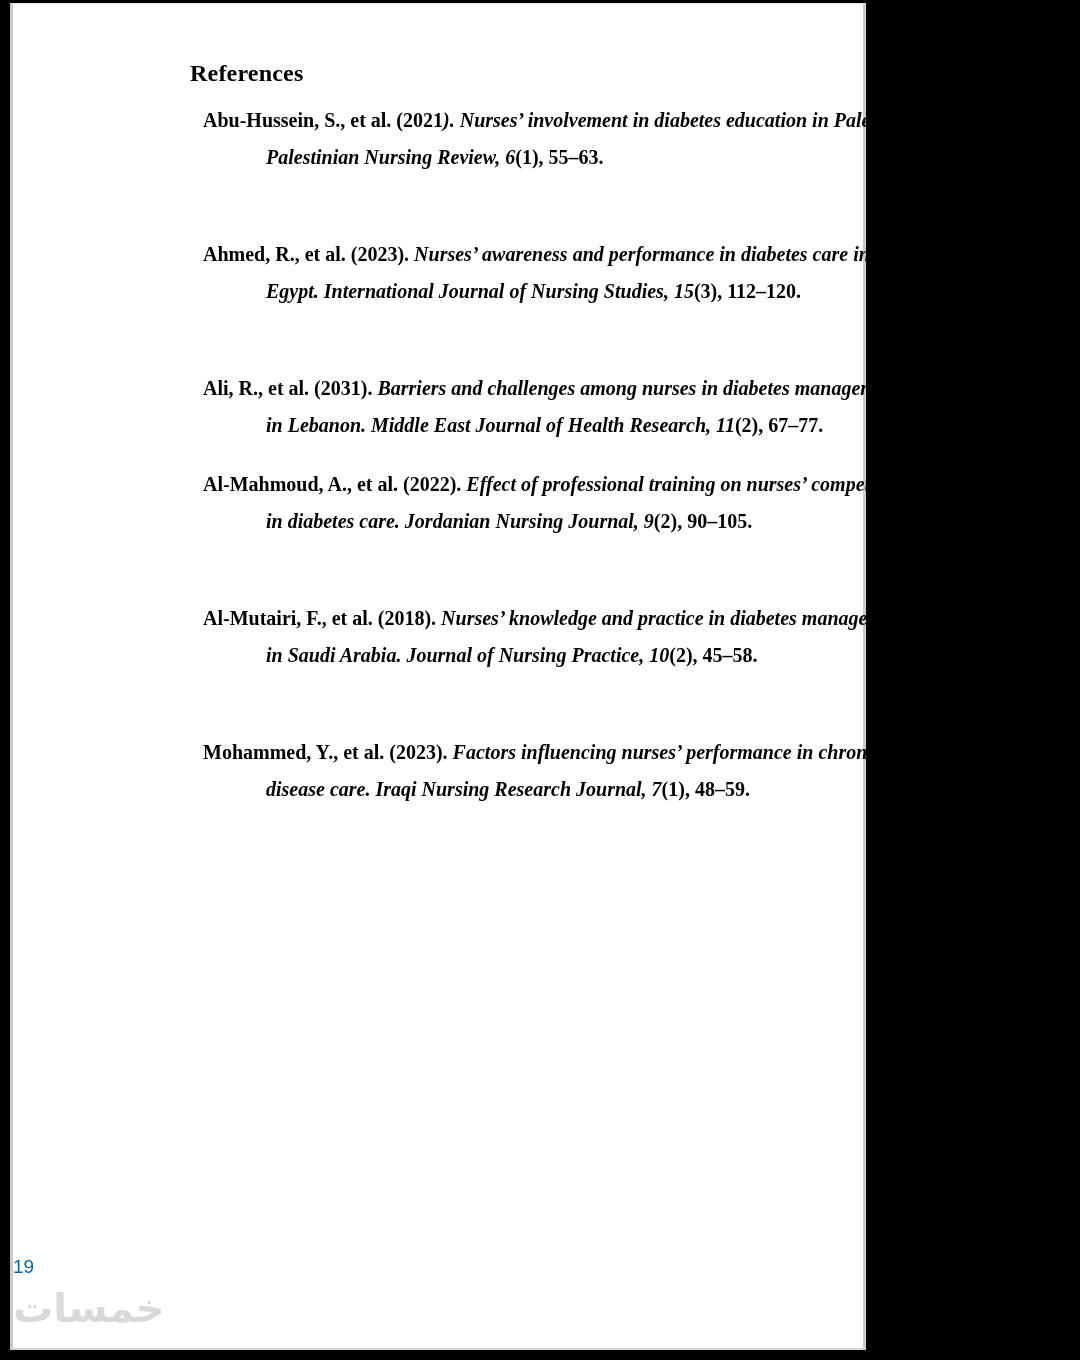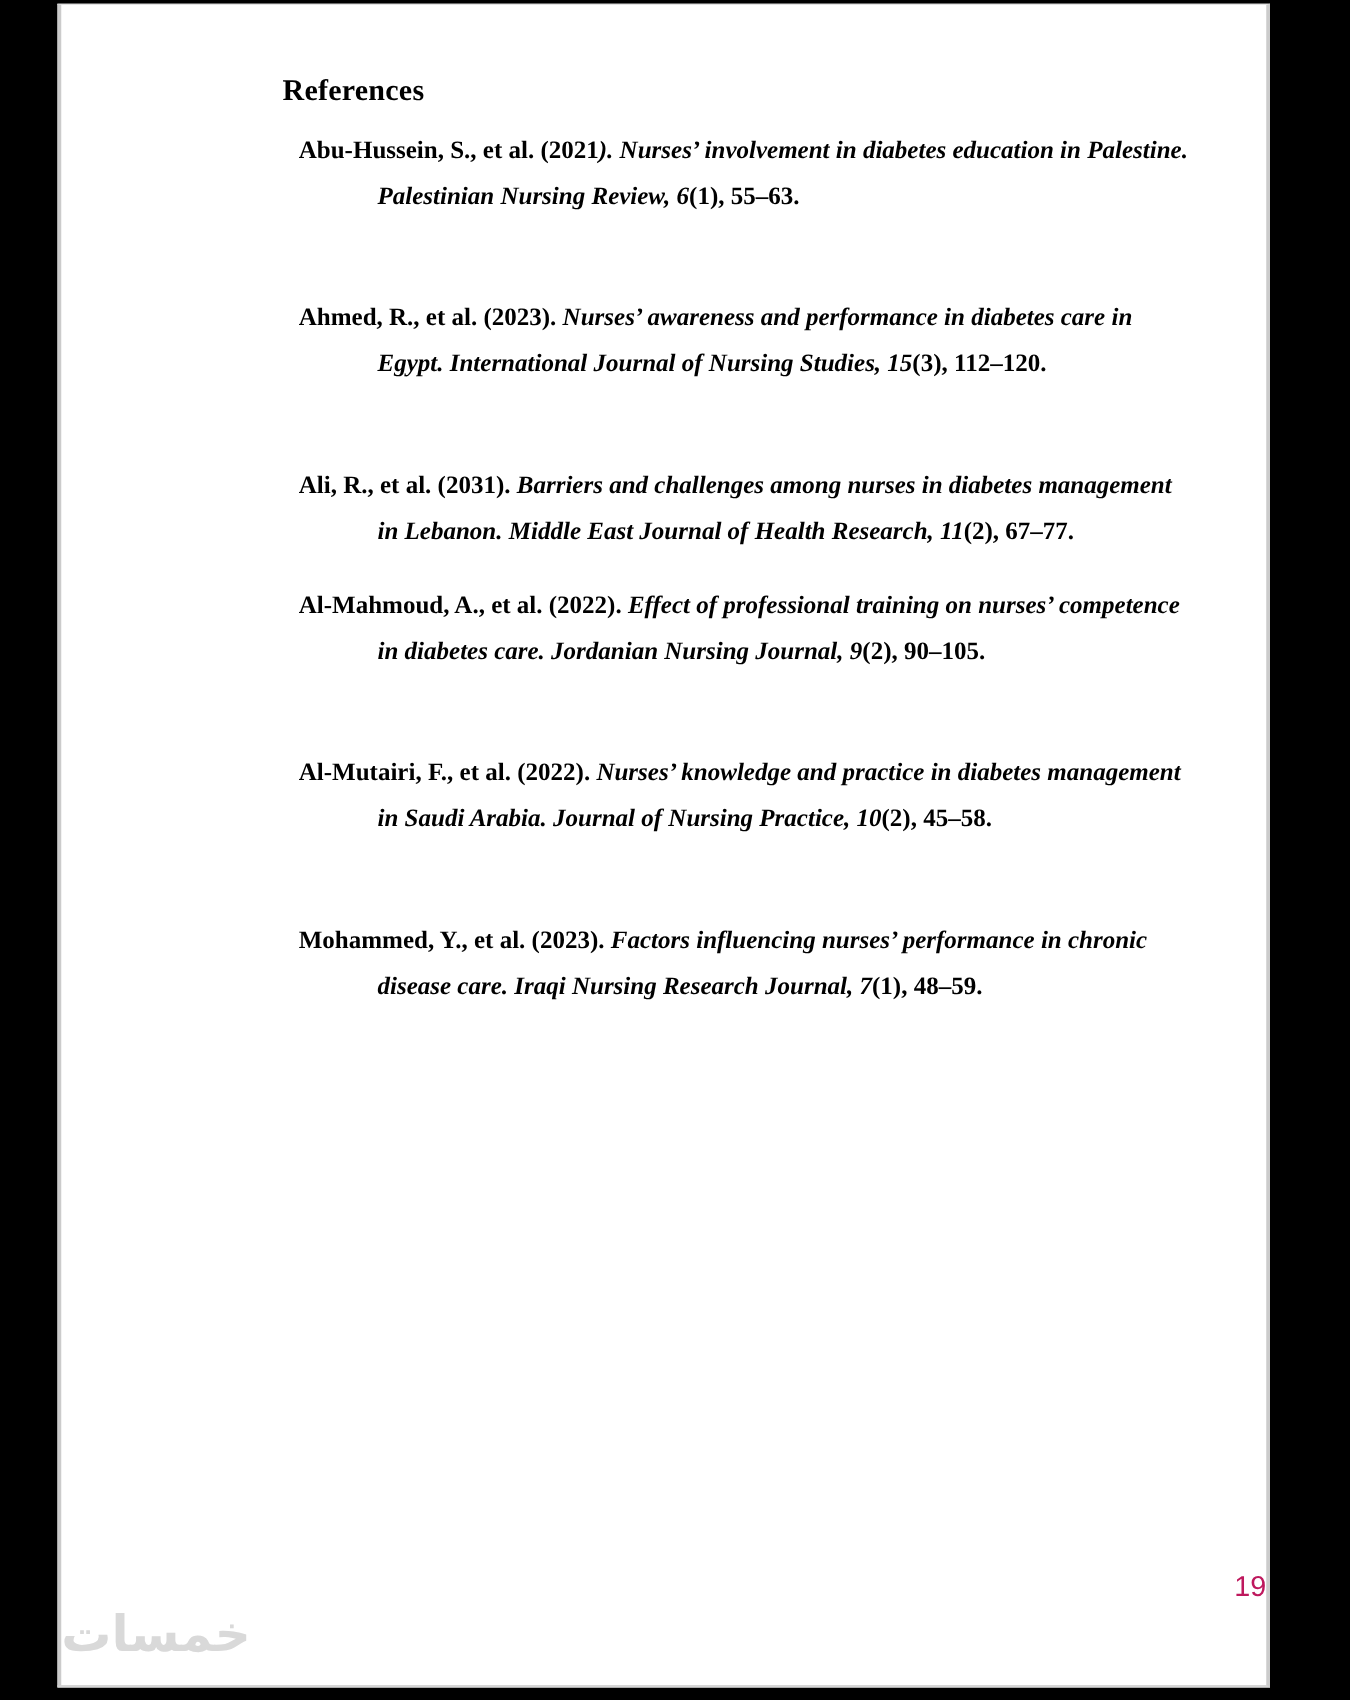--- a/index.html
+++ b/index.html
@@ -11,29 +11,28 @@
     height: 1360px;
     background: #000000;
     position: relative;
     font-family: "Liberation Serif", serif;
     overflow: hidden;
   }
   .page {
     position: absolute;
     left: 10px;
     top: 3px;
-    width: 970px;  
+    width: 856px;  
     height: 1347px;
     background: #ffffff;
     border-left: 3px solid #cbcbcb;
     border-right: 3px solid #cbcbcb;
     border-top: 1px solid #e2e2e2;
     border-bottom: 2px solid #d6d6d6;
     box-sizing: border-box;
-    margin-left: 36px;
   }
   .heading {
     position: absolute;
     left: 177px;
     top: 40px;
     font-size: 24px;
     font-weight: bold;
     color: #000000;
     letter-spacing: 0.2px;
   }
@@ -54,24 +53,24 @@
     font-weight: bold;
   }
   .ref:nth-child(3) { margin-bottom: 22px; }
   .ref:nth-child(8) { margin-bottom: 0; }
   .ref .it { font-style: italic; }
   .page-number {
     position: absolute;
     left: 0;
     top: 1252px;
     width: 100%;
-    text-align: right;
+    text-align: left;
     font-family: "Liberation Sans", sans-serif;
-    font-size: 23px;
-    color: #be185d;
+    font-size: 19px;
+    color: #0369a1;
   }
   .watermark {
     position: absolute;
     left: 0;
     top: 1281px;
     width: 100%;
     text-align: left;
     direction: rtl;
     font-family: "DejaVu Sans", sans-serif;
     font-weight: bold;
@@ -86,20 +85,20 @@
 
 <div class="page">
   <h1 class="heading">References</h1>
 
   <div class="refs">
 
   <p class="ref"><span>Abu-Hussein, S., et al. (2021</span><span class="it">). Nurses’ involvement in diabetes education in Palestine. Palestinian Nursing Review, 6</span><span>(1), 55–63.</span></p>
       <p class="ref"><span>Ahmed, R., et al. (2023). </span><span class="it">Nurses’ awareness and performance in diabetes care in Egypt. International Journal of Nursing Studies, 15</span><span>(3), 112–120.</span></p>
       <p class="ref"><span>Ali, R., et al. (2031). </span><span class="it">Barriers and challenges among nurses in diabetes management in Lebanon. Middle East Journal of Health Research, 11</span><span>(2), 67–77.</span></p>
       <p class="ref"><span>Al-Mahmoud, A., et al. (2022). </span><span class="it">Effect of professional training on nurses’ competence in diabetes care. Jordanian Nursing Journal, 9</span><span>(2), 90–105.</span></p>
-      <p class="ref"><span>Al-Mutairi, F., et al. (2022). </span><span class="it">Nurses’ knowledge and practice in diabetes management in Saudi Arabia. Journal of Nursing Practice, 10</span><span>(2), 45–58.</span></p>
+      <p class="ref"><span>Al-Mutairi, F., et al. (2018). </span><span class="it">Nurses’ knowledge and practice in diabetes management in Saudi Arabia. Journal of Nursing Practice, 10</span><span>(2), 45–58.</span></p>
       <p class="ref"><span>Mohammed, Y., et al. (2023). </span><span class="it">Factors influencing nurses’ performance in chronic disease care. Iraqi Nursing Research Journal, 7</span><span>(1), 48–59.</span></p>
     </div>
 
   <div class="page-number">19</div>
 
   <div class="watermark">خمسات</div>
 </div>
 
 </body></html>

